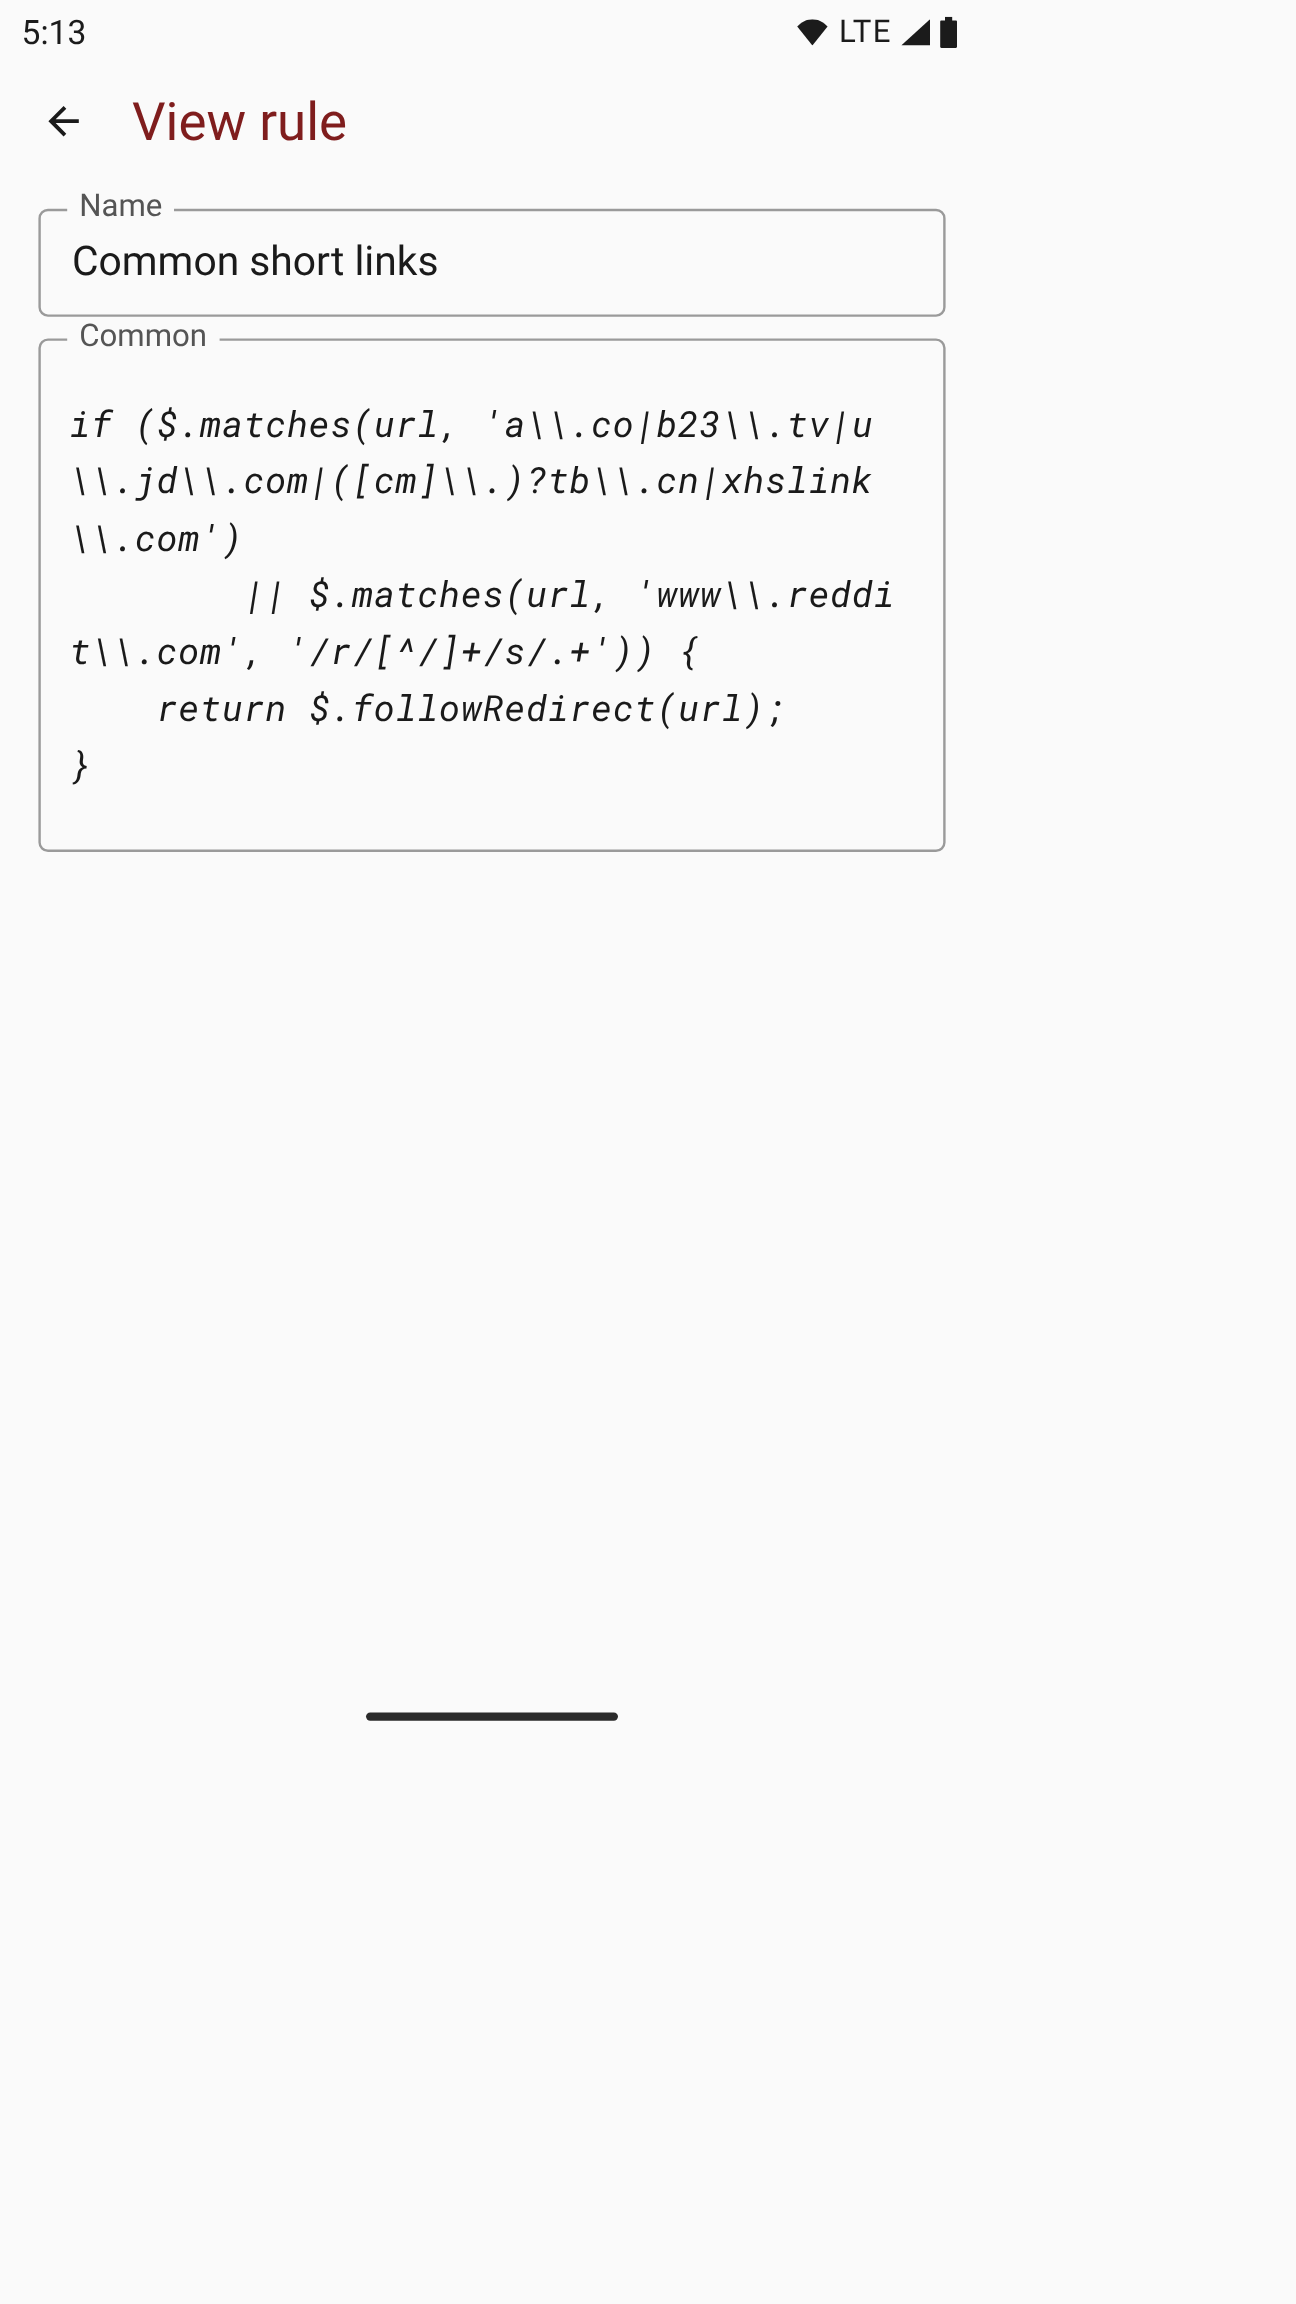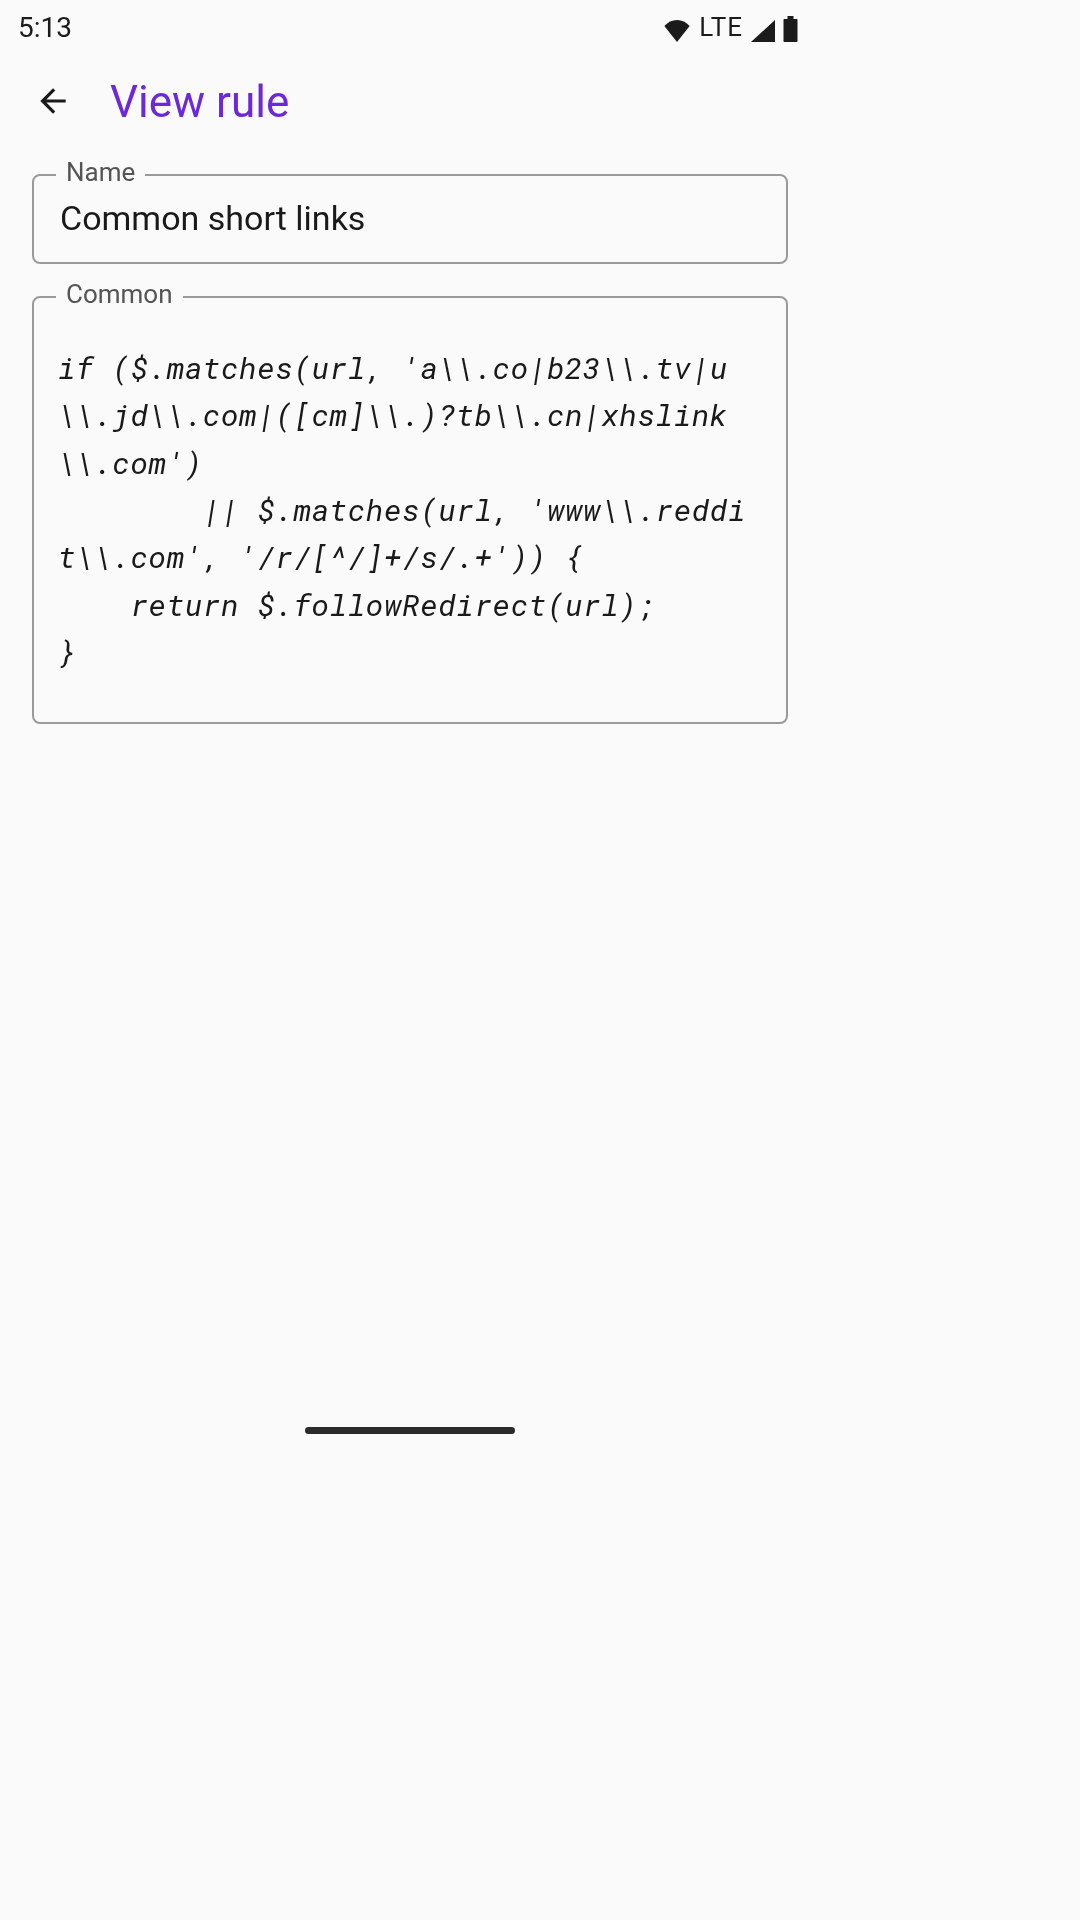--- a/index.html
+++ b/index.html
@@ -19,21 +19,21 @@
       display: flex;
       justify-content: space-between;
       align-items: center;
       padding: 10px 22px 10px 18px;
       font-size: 28px;
       color: #1b1b1b;
       height: 54px;
     }
     .status-right {
       display: flex;
-      align-items: flex-end;
+      align-items: center;
       gap: 8px;
     }
     .status-right .lte {
       font-size: 26px;
       font-weight: 400;
       letter-spacing: 1px;
     }
     .status-right svg {
       display: block;
     }
@@ -47,28 +47,28 @@
       background: none;
       border: none;
       padding: 4px;
       cursor: pointer;
       display: flex;
       align-items: center;
     }
     .page-title {
       font-size: 44px;
       font-weight: 400;
-      color: #6d28d9;
+      color: #7f1d1d;
     }
     .content {
       padding: 18px 32px 0 32px;
     }
     .field-wrap {
       position: relative;
-      margin-bottom: 32px;
+      margin-bottom: 18px;
     }
     .field-label {
       position: absolute;
       top: -17px;
       left: 24px;
       background: #fafafa;
       padding: 0 10px;
       font-size: 26px;
       color: #555;
     }

